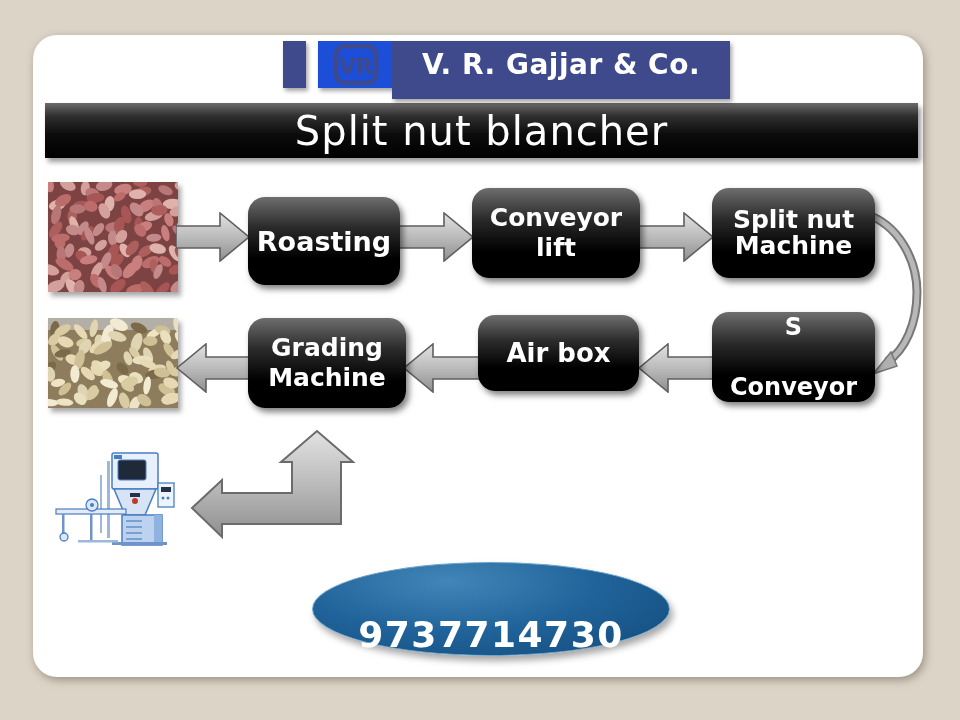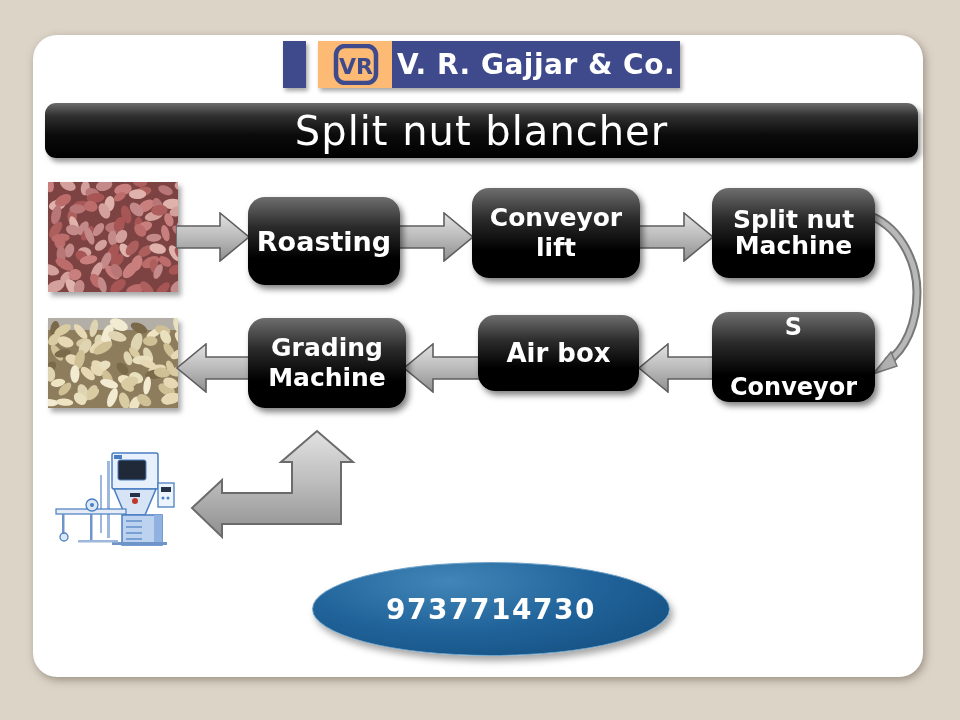--- a/index.html
+++ b/index.html
@@ -12,28 +12,28 @@
     position:absolute;left:33px;top:35px;width:890px;height:642px;
     background:#ffffff;border-radius:24px;
     box-shadow:2px 3px 8px rgba(110,100,85,.6);
   }
   
   .logo{
     position:absolute;left:283px;top:41px;height:47px;display:flex;
     filter:drop-shadow(2px 3px 2px rgba(0,0,0,.35));z-index:5;
   }
   .logo-block{width:23px;height:47px;background:#3e4a8c;margin-right:12px}
-  .logo-mono{width:74px;height:47px;background:#fdba74;display:flex;align-items:center;justify-content:center}
+  .logo-mono{width:74px;height:47px;background:#1d4ed8;display:flex;align-items:center;justify-content:center}
   .logo-bar{
-    height:47px;background:#3e4a8c;color:#fff;font-weight:bold;
-    font-size:28px;line-height:47px;padding:0 5px;letter-spacing:.5px;white-space:nowrap;
+    height:58px;background:#3e4a8c;color:#fff;font-weight:bold;
+    font-size:28px;line-height:47px;padding:0 30px;letter-spacing:.5px;white-space:nowrap;
   }
   
   .title-bar{
-    position:absolute;left:45px;top:103px;width:873px;height:55px;border-radius:11px;
+    position:absolute;left:45px;top:103px;width:873px;height:55px;border-radius:0;
     background:linear-gradient(180deg,#6b6b6b 0%,#2f2f2f 24%,#0b0b0b 58%,#000 100%);
     box-shadow:3px 4px 5px rgba(0,0,0,.4);
     display:flex;align-items:center;justify-content:center;
     color:#fff;font-size:40px;letter-spacing:1px;z-index:4;
   }
   
   .flow-box{
     position:absolute;border-radius:17px;
     background:linear-gradient(180deg,#6e6e6e 0%,#2b2b2b 34%,#000 70%);
     box-shadow:3px 4px 6px rgba(0,0,0,.5);
@@ -50,22 +50,22 @@
   .arrow{position:absolute;z-index:2}
   .photo{position:absolute;z-index:2;box-shadow:3px 4px 5px rgba(0,0,0,.35);overflow:hidden}
   .photo svg{display:block}
   .machine{position:absolute;z-index:2}
   
   .phone-ellipse{
     position:absolute;left:312px;top:562px;width:356px;height:92px;border-radius:50%;
     background:radial-gradient(ellipse at 38% 20%, #4286b8 0%, #20639a 48%, #124a79 100%);
     border:1px solid #6ea3c9;
     box-shadow:3px 5px 7px rgba(0,0,0,.35);
-    display:flex;align-items:center;justify-content:center;
-    color:#fff;font-weight:bold;font-size:28px;letter-spacing:1.5px;z-index:3;
+    display:flex;align-items:flex-end;justify-content:center;
+    color:#fff;font-weight:bold;font-size:36px;letter-spacing:1.5px;z-index:3;
   }
 </style>
 </head>
 <body>
 
 <svg width="0" height="0" style="position:absolute">
   <defs>
     <linearGradient id="ag" x1="0" y1="0" x2="0" y2="1">
       <stop offset="0" stop-color="#e2e2e2"></stop>
       <stop offset="0.5" stop-color="#bbbbbb"></stop>

